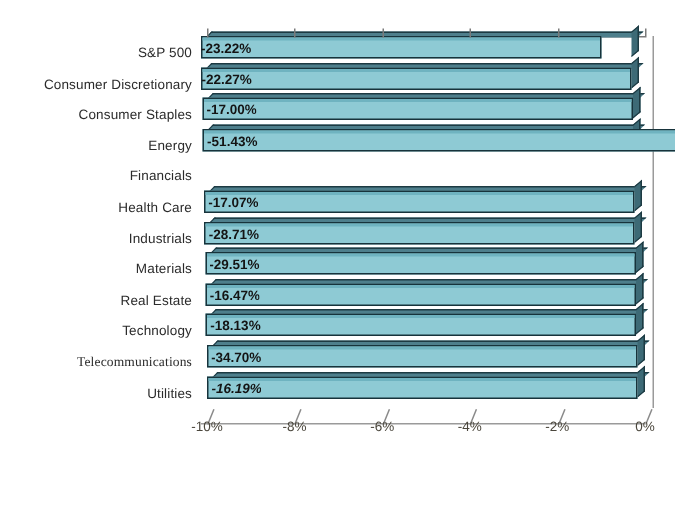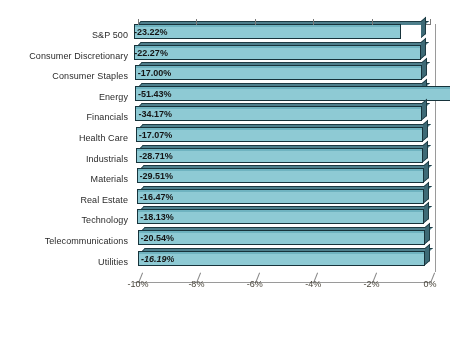--- a/index.html
+++ b/index.html
@@ -173,21 +173,21 @@
       <div class="cat-label" style="top: 1px;">S&amp;P 500</div>
       <div class="cat-label" style="top: 21.6px;">Consumer Discretionary</div>
       <div class="cat-label" style="top: 42.2px;">Consumer Staples</div>
       <div class="cat-label" style="top: 62.8px;">Energy</div>
       <div class="cat-label" style="top: 83.4px;">Financials</div>
       <div class="cat-label" style="top: 104px;">Health Care</div>
       <div class="cat-label" style="top: 145.2px;">Materials</div>
       <div class="cat-label" style="top: 124.6px;">Industrials</div>
       <div class="cat-label" style="top: 165.8px;">Real Estate</div>
       <div class="cat-label" style="top: 186.4px; margin-left: 39px;">Technology</div>
-      <div class="cat-label" style="top: 207px;">Telecommunications</div>
+      <div class="cat-label" style="top: 207px; font-family: Liberation Serif, serif;">Telecommunications</div>
       <div class="cat-label" style="top: 227.6px;">Utilities</div>
     </div>
 
   <div id="plot">
     <div class="axis-top"></div>
     <div class="axis-right"></div>
   <div class="bar-row" style="top: 0px; left: 0px; width: 287px;">
         <div class="bar-3d" style="width: 287px;">
           <div class="bar-top" style="width: 287px;"></div>
           <div class="bar-side" style="left: 287px;"></div>
@@ -216,29 +216,20 @@
       </div>
       <div class="bar-row" style="top: 61.8px; left: 1.08px; width: 287px;">
         <div class="bar-3d" style="width: 287px;">
           <div class="bar-top" style="width: 287px;"></div>
           <div class="bar-side" style="left: 287px;"></div>
           <div class="bar-front" style="width: 346px;">
             <span class="bar-value">-51.43%</span>
           </div>
         </div>
       </div>
-      <div class="bar-row" style="top: 82.4px; left: 1.44px; width: 287px;">
-        <div class="bar-3d" style="width: 287px;">
-          <div class="bar-top" style="width: 287px;"></div>
-          <div class="bar-side" style="left: 287px;"></div>
-          <div class="bar-front" style="width: 287px;">
-            <span class="bar-value">-34.17%</span>
-          </div>
-        </div>
-      </div>
       <div class="bar-row" style="top: 103px; left: 1.8px; width: 310px;">
         <div class="bar-3d" style="width: 287px;">
           <div class="bar-top" style="width: 287px;"></div>
           <div class="bar-side" style="left: 287px;"></div>
           <div class="bar-front" style="width: 287px;">
             <span class="bar-value">-17.07%</span>
           </div>
         </div>
       </div>
       <div class="bar-row" style="top: 123.6px; left: 2.16px; width: 287px;">
@@ -275,21 +266,21 @@
           <div class="bar-front" style="width: 287px;">
             <span class="bar-value">-18.13%</span>
           </div>
         </div>
       </div>
       <div class="bar-row" style="top: 206px; left: 3.6px; width: 287px;">
         <div class="bar-3d" style="width: 287px;">
           <div class="bar-top" style="width: 287px;"></div>
           <div class="bar-side" style="left: 287px;"></div>
           <div class="bar-front" style="width: 287px;">
-            <span class="bar-value">-20.54%</span>
+            <span class="bar-value">-34.70%</span>
           </div>
         </div>
       </div>
       <div class="bar-row" style="top: 226.6px; left: 3.96px; width: 287px; font-style: italic;">
         <div class="bar-3d" style="width: 287px;">
           <div class="bar-top" style="width: 287px;"></div>
           <div class="bar-side" style="left: 287px;"></div>
           <div class="bar-front" style="width: 287px;">
             <span class="bar-value">-16.19%</span>
           </div>

